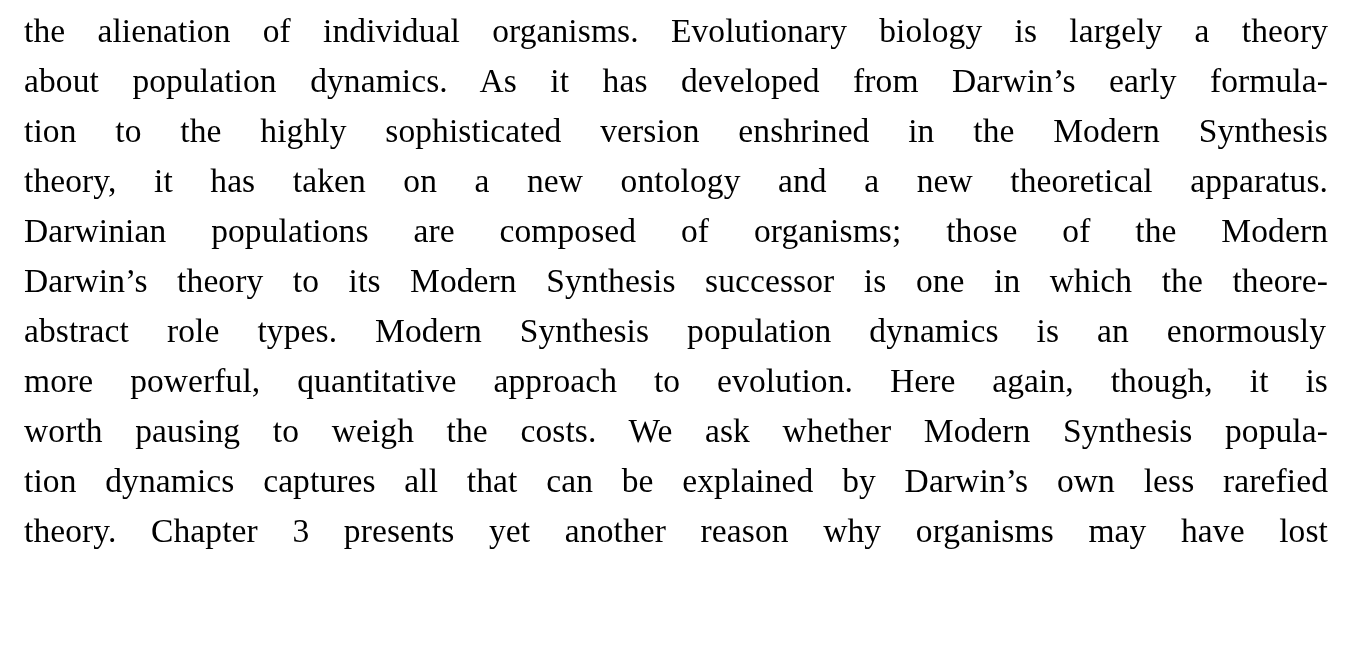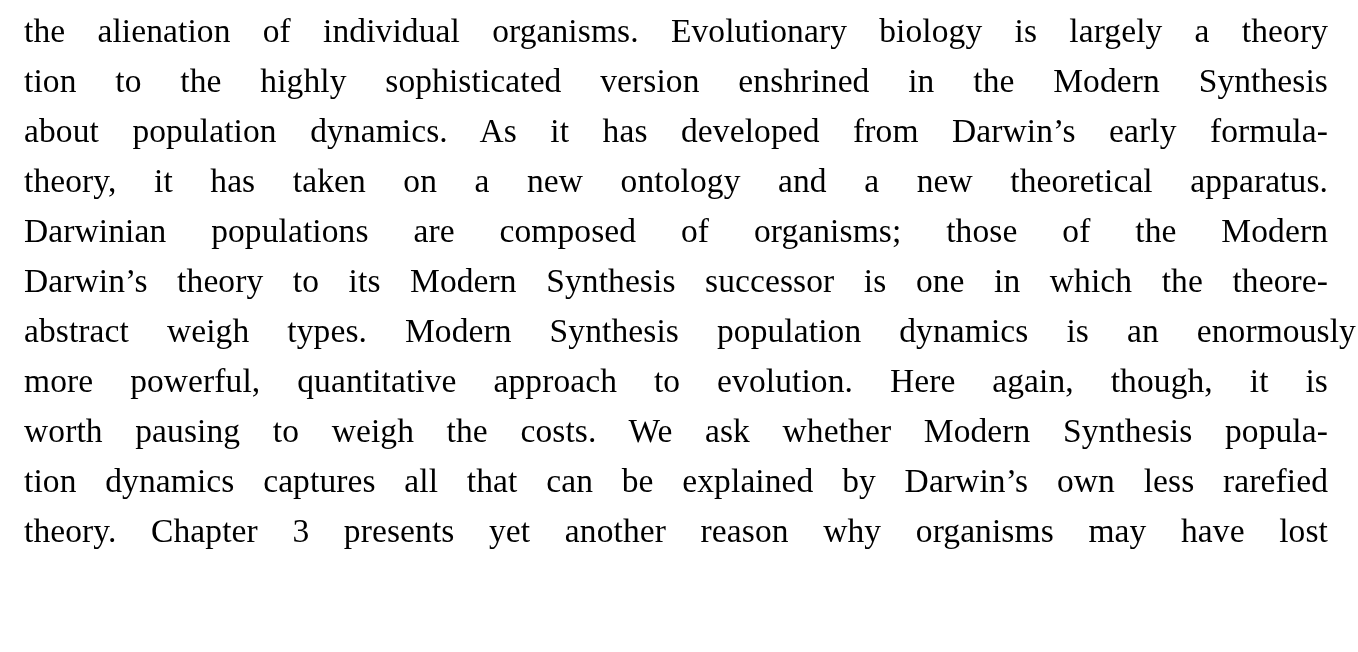--- a/index.html
+++ b/index.html
@@ -44,24 +44,24 @@
   .line > span {
     display: inline-block;
   }
 </style>
 </head>
 <body>
 
 <div class="page">
   <div class="body-text">
     <span class="line"><span style="word-spacing: 23.7516px;">the alienation of individual organisms. Evolutionary biology is largely a theory</span></span>
+    <span class="line"><span style="word-spacing: 24.9859px;">about population dynamics. As it has developed from Darwin’s early formula-</span></span>
     <span class="line"><span style="word-spacing: 30.2875px;">tion to the highly sophisticated version enshrined in the Modern Synthesis</span></span>
-    <span class="line"><span style="word-spacing: 24.9859px;">about population dynamics. As it has developed from Darwin’s early formula-</span></span>
     <span class="line"><span style="word-spacing: 29.0299px;">theory, it has taken on a new ontology and a new theoretical apparatus.</span></span>
     <span class="line"><span style="word-spacing: 36.3819px;">Darwinian populations are composed of organisms; those of the Modern</span></span>
     <span class="line"><span style="word-spacing: 21.0326px;">Darwin’s theory to its Modern Synthesis successor is one in which the theore-</span></span>
-    <span class="line"><span style="word-spacing: 29.5104px;">abstract weigh types. Modern Synthesis population dynamics is an enormously</span></span>
+    <span class="line"><span style="word-spacing: 29.5104px;">abstract role types. Modern Synthesis population dynamics is an enormously</span></span>
     <span class="line"><span style="word-spacing: 28.4234px;">more powerful, quantitative approach to evolution. Here again, though, it is</span></span>
     <span class="line"><span style="word-spacing: 24.1264px;">worth pausing to weigh the costs. We ask whether Modern Synthesis popula-</span></span>
     <span class="line"><span style="word-spacing: 20.263px;">tion dynamics captures all that can be explained by Darwin’s own less rarefied</span></span>
     <span class="line last"><span style="word-spacing: 26.1179px;">theory. Chapter 3 presents yet another reason why organisms may have lost</span></span>
   </div>
 </div>
 
 </body></html>

